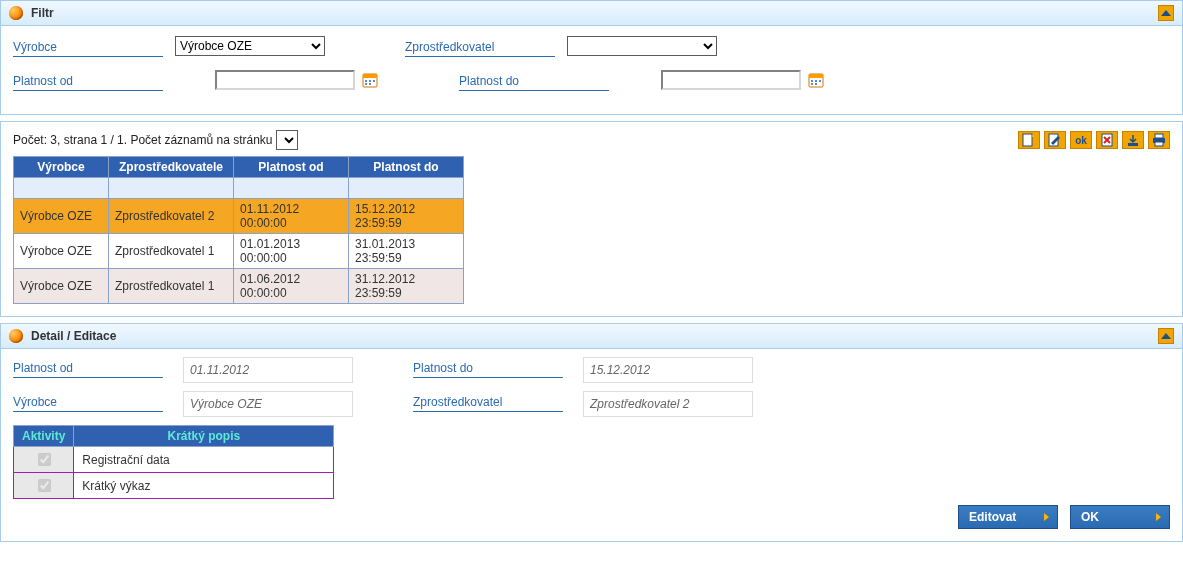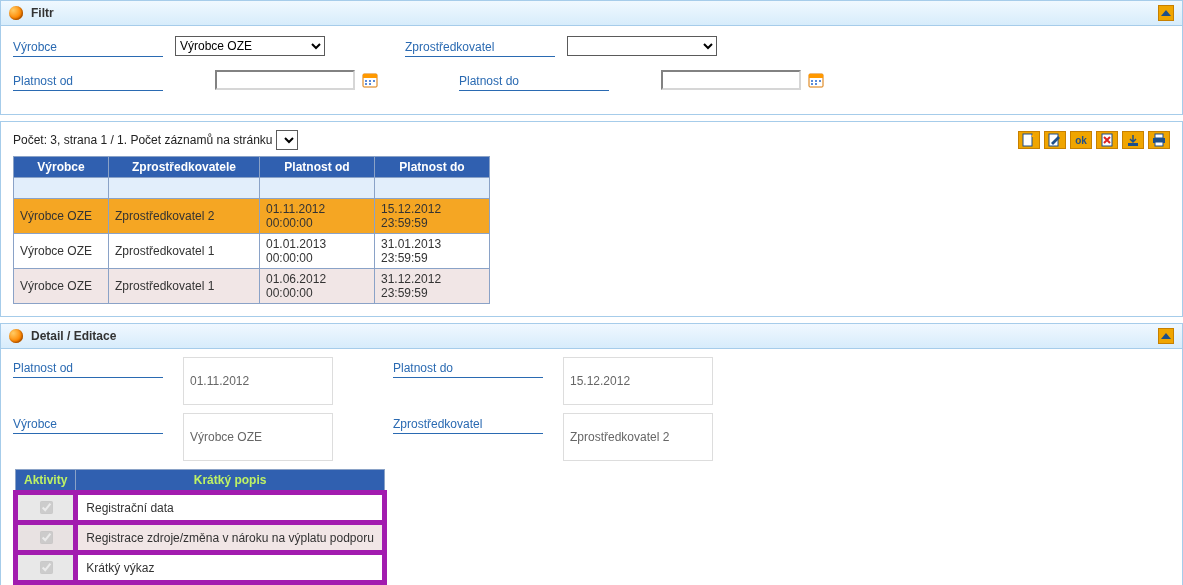--- a/index.html
+++ b/index.html
@@ -113,31 +113,31 @@
     font-size: 12px;
   }
   tr.row-sel td { background: #f5a623; }
   tr.row-even td { background: #fff; }
   tr.row-odd td { background: #f1e6e6; }
 
   .detail-row { display: flex; gap: 60px; margin-bottom: 8px; }
   .detail-group { display: flex; align-items: flex-start; gap: 20px; }
   .detail-group .form-label { width: 150px; }
   .ro-field {
-    width: 150px; border: 1px solid #ddd; background: #fff;
-    color: #666; padding: 16px 6px; font-size: 12px; min-height: 14px;
+    width: 170px; border: 1px solid #ddd; background: #fff;
+    color: #666; padding: 5px 6px; font-size: 12px; min-height: 14px; font-style: italic;
   }
 
   table.acts { border-collapse: collapse; margin-top: 6px; }
   table.acts th {
-    background: #3060b0; color: #bef264; font-weight: bold;
+    background: #3060b0; color: #5eead4; font-weight: bold;
     border: 1px solid #8aa2c7; padding: 3px 8px; font-size: 12px; text-align: center;
   }
   table.acts td {
-    border: 5px solid #a21caf; padding: 3px 8px; font-size: 12px; background: #fff;
+    border: 1px solid #a21caf; padding: 3px 8px; font-size: 12px; background: #fff;
   }
   table.acts tr.alt td { background: #f1e6e6; }
   table.acts td.cb { text-align: center; width: 50px; background:#e8e8e8; }
   table.acts tr.alt td.cb { background:#e8e2e2; }
   input[type="checkbox"] { accent-color: #666; }
 
   .page-sel { font-size: 12px; height: 20px; border: 1px solid #5a5a5a; width:22px; }
 </style>
 </head>
 <body>
@@ -252,21 +252,21 @@
               <rect x="3" y="9" width="8" height="4" fill="#fff" stroke="#1e4f8a"></rect>
             </svg>
         </div>
       </div>
     </div>
 
     <table class="data">
       <thead>
         <tr>
           <th style="width:95px;">Výrobce</th>
-          <th style="width:151px;">Zprostředkovatele</th>
+          <th style="width:125px;">Zprostředkovatele</th>
           <th style="width:115px;">Platnost od</th>
           <th style="width:115px;">Platnost do</th>
         </tr>
         <tr class="filter-row">
           <td><input type="text" style=""></td>
           <td><input type="text" style=""></td>
           <td><input type="text" style=""></td>
           <td><input type="text" style=""></td>
         </tr>
       </thead>
@@ -335,24 +335,20 @@
         <tr>
           <th>Aktivity</th>
           <th style="min-width:260px;">Krátký popis</th>
         </tr>
       </thead>
       <tbody>
         <tr>
           <td class="cb"><input type="checkbox" checked="" disabled="" style=""></td>
           <td>Registrační data</td>
         </tr>
-        <tr class="alt">
-          <td class="cb"><input type="checkbox" checked="" disabled="" style=""></td>
-          <td>Registrace zdroje/změna v nároku na výplatu podporu</td>
-        </tr>
         <tr>
           <td class="cb"><input type="checkbox" checked="" disabled="" style=""></td>
           <td>Krátký výkaz</td>
         </tr>
       </tbody>
     </table>
 
     <div class="btn-bar">
       <div class="btn">
         <span>Editovat</span>

